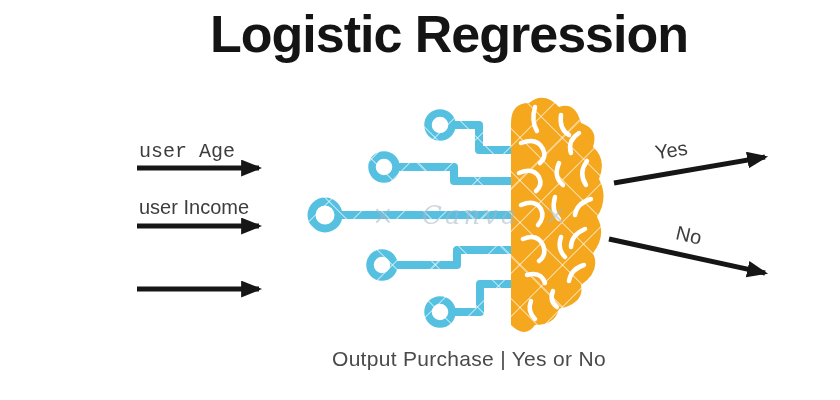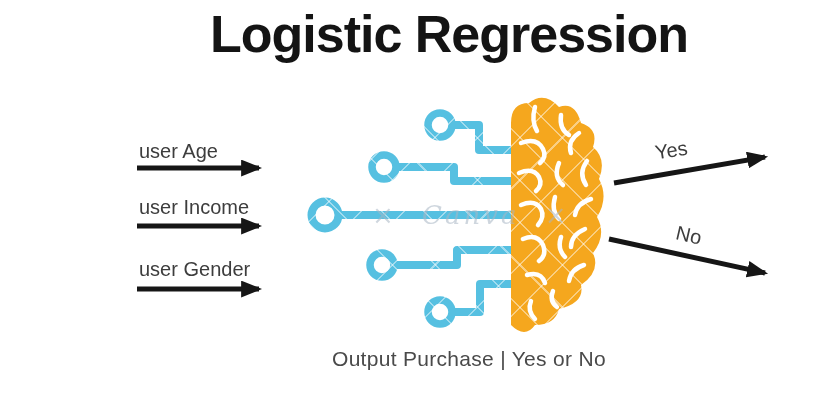--- a/index.html
+++ b/index.html
@@ -11,21 +11,21 @@
   .title{
     position:absolute;left:0;right:0;top:4px;margin:0;
     text-align:center;transform:translateX(14px);
     font-size:52px;font-weight:900;letter-spacing:-1px;
     color:var(--title-black,#141414);
   }
   .input-label{
     position:absolute;left:112px;font-size:20px;
     color:var(--label-gray,#3d3d3d);white-space:nowrap;
   }
-  .lbl-1{top:140px;} .lbl-2{top:196px;} .lbl-3{top:258px;}
+  .lbl-1{top:140px;font-family:Liberation Mono, monospace;} .lbl-2{top:196px;} .lbl-3{top:258px;}
   .harrow{position:absolute;left:110px;}
   .arr-1{top:159px;} .arr-2{top:217px;} .arr-3{top:280px;}
   .astroke{stroke:var(--arrow-black,#161616);stroke-width:5;fill:none;}
   .afill{fill:var(--arrow-black,#161616);}
   .brain-wrap{position:absolute;left:280px;top:95px;width:300px;height:255px;}
   .brain-wrap::after{
     content:"";position:absolute;inset:0;pointer-events:none;
     background:
       repeating-linear-gradient(45deg, rgba(255,255,255,.45) 0 1.5px, transparent 1.5px 30px),
       repeating-linear-gradient(135deg, rgba(255,255,255,.45) 0 1.5px, transparent 1.5px 30px);
@@ -75,21 +75,20 @@
   <div class="input-label lbl-2">user Income</div>
   <svg class="harrow arr-2" width="134" height="18" viewBox="0 0 134 18">
     <defs>
         <marker id="m2" viewBox="0 0 10 8" refX="8.5" refY="4" markerWidth="4.2" markerHeight="3.4" orient="auto">
           <path class="afill" d="M0,0 L10,4 L0,8 Z"></path>
         </marker>
       </defs>
     <line class="astroke" x1="0" y1="9" x2="122" y2="9" marker-end="url(#m2)"></line>
   </svg>
 
-  <div class="input-label lbl-3">user Gender</div>
   <svg class="harrow arr-3" width="134" height="18" viewBox="0 0 134 18">
     <defs>
         <marker id="m3" viewBox="0 0 10 8" refX="8.5" refY="4" markerWidth="4.2" markerHeight="3.4" orient="auto">
           <path class="afill" d="M0,0 L10,4 L0,8 Z"></path>
         </marker>
       </defs>
     <line class="astroke" x1="0" y1="9" x2="122" y2="9" marker-end="url(#m3)"></line>
   </svg>
 
   <div class="brain-wrap">

